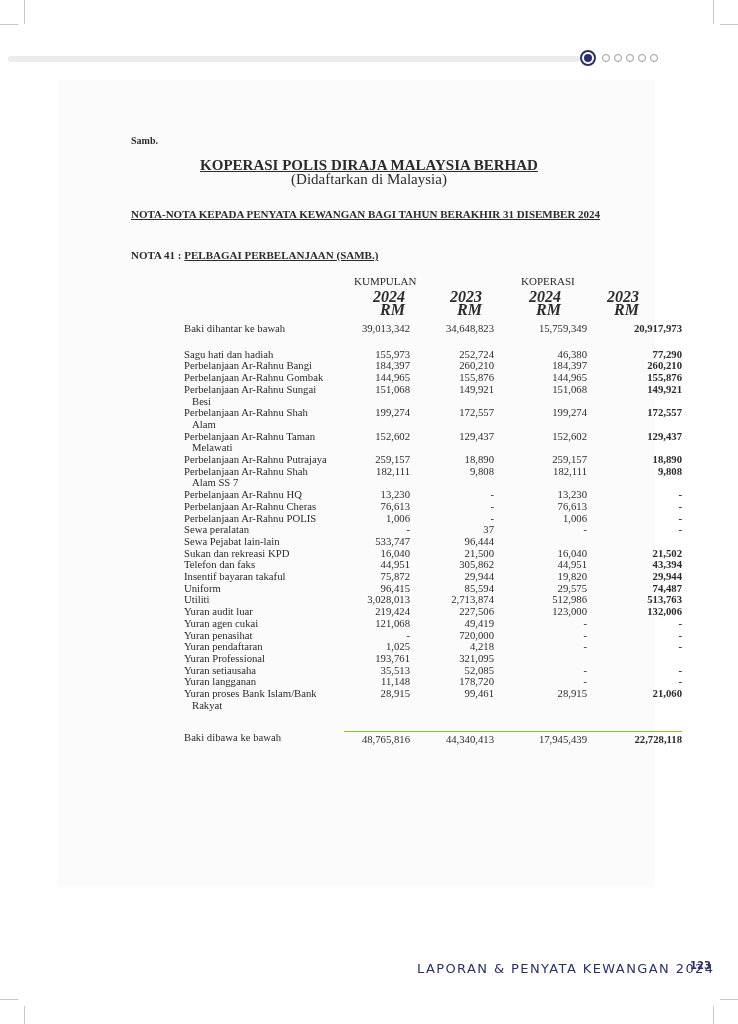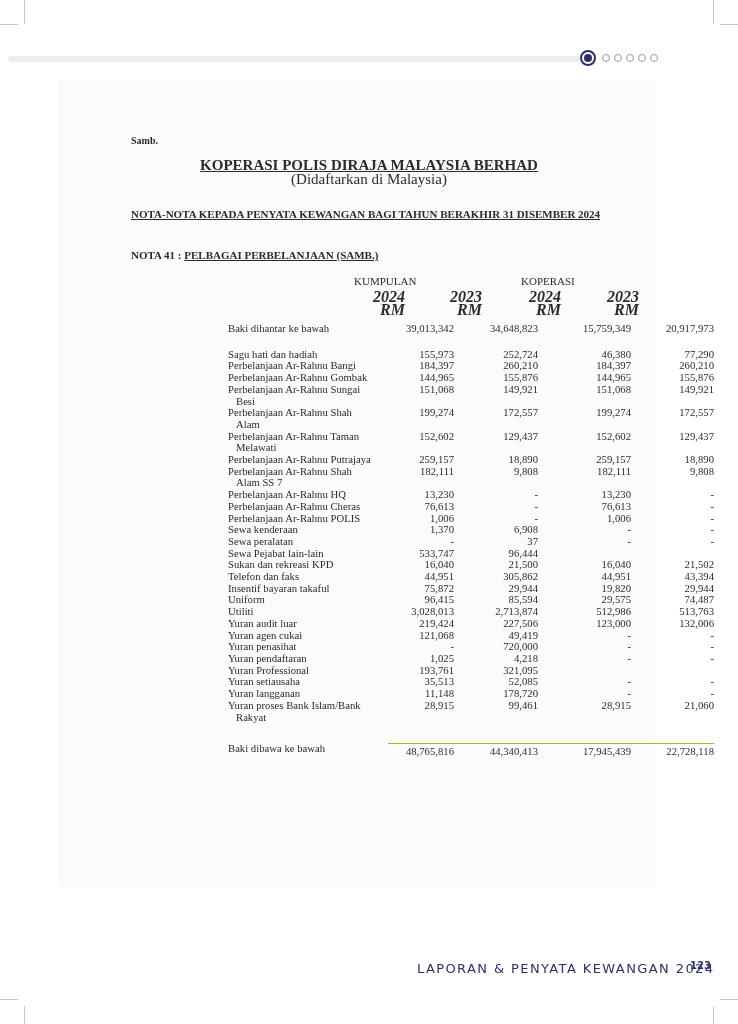--- a/index.html
+++ b/index.html
@@ -27,29 +27,29 @@
   .org { position: absolute; left: 0; width: 738px; text-align: center; top: 157px; font-size: 15px; font-weight: bold; }
   .org span { text-decoration: underline; }
   .reg { position: absolute; left: 0; width: 738px; text-align: center; top: 171px; font-size: 15px; }
   .nota-title { position: absolute; left: 131px; top: 208px; font-size: 11px; font-weight: bold; text-decoration: underline; }
   .nota41 { position: absolute; left: 131px; top: 249px; font-size: 11px; font-weight: bold; }
   .nota41 .u { text-decoration: underline; }
   .grp { position: absolute; top: 275px; font-size: 11px; font-weight: normal; text-align: left; }
   .hdr { position: absolute; font-size: 16px; font-weight: bold; text-align: right; width: 60px; font-style: italic; }
   table.fin {
     position: absolute; left: 184px; top: 323px; border-collapse: collapse;
-    font-size: 10.7px; line-height: 11.7px; margin-left: 44px;
+    font-size: 10.7px; line-height: 11.7px;
   }
   table.fin td { padding: 0; vertical-align: top; }
   table.fin td.lbl { width: 160px; }
   table.fin td.lbl .cont { padding-left: 8px; display: block; }
   table.fin td.num { width: 80px; text-align: right; white-space: nowrap; }
   table.fin td.num.c1 { width: 62px; }
   table.fin td.num.c3 { width: 81px; }
-  table.fin td.num.c4 { width: 79px; }
+  table.fin td.num.c4 { width: 79px; font-weight: bold; }
   tr.gap td { height: 14px; }
   tr.total td.num { border-top: 1px solid #84cc16; padding-top: 2px; }
   .footer { position: absolute; left: 417px; top: 961px; font-family: "DejaVu Sans", sans-serif; font-size: 13px; letter-spacing: 1.4px; color: #2d2f6b; }
   .pageno { position: absolute; left: 690px; top: 960px; font-family: "DejaVu Sans", sans-serif; font-size: 10px; font-weight: bold; color: #2d2f6b; }
 </style>
 </head>
 <body>
 
 <div class="crop" style="left:24px;top:0;width:1px;height:24px;"></div>
 <div class="crop" style="left:0;top:24px;width:18px;height:1px;"></div>
@@ -173,27 +173,20 @@
         <td class="num c4">-</td>
       </tr>
       <tr>
         <td class="lbl"><span>Perbelanjaan Ar-Rahnu POLIS</span></td>
         <td class="num c1">1,006</td>
         <td class="num c2">-</td>
         <td class="num c3">1,006</td>
         <td class="num c4">-</td>
       </tr>
       <tr>
-        <td class="lbl"><span>Sewa kenderaan</span></td>
-        <td class="num c1">1,370</td>
-        <td class="num c2">6,908</td>
-        <td class="num c3">-</td>
-        <td class="num c4">-</td>
-      </tr>
-      <tr>
         <td class="lbl"><span>Sewa peralatan</span></td>
         <td class="num c1">-</td>
         <td class="num c2">37</td>
         <td class="num c3">-</td>
         <td class="num c4">-</td>
       </tr>
       <tr>
         <td class="lbl"><span>Sewa Pejabat lain-lain</span></td>
         <td class="num c1">533,747</td>
         <td class="num c2">96,444</td>
@@ -292,19 +285,19 @@
         <td class="num c4">21,060</td>
       </tr>
       <tr class="gap">
         <td style="height: 20px;"></td>
       </tr>
       <tr class="total">
         <td class="lbl"><span>Baki dibawa ke bawah</span></td>
         <td class="num c1" style="padding-left: 4px;">48,765,816</td>
         <td class="num c2" style="padding-left: 4px;">44,340,413</td>
         <td class="num c3" style="padding-left: 12px;">17,945,439</td>
-        <td class="num c4" style="padding-left: 4px;">22,728,118</td>
+        <td class="num c4" style="padding-left: 16px;">22,728,118</td>
       </tr>
     </tbody>
 </table>
 
 <div class="footer">LAPORAN &amp; PENYATA KEWANGAN 2024</div>
 <div class="pageno">123</div>
 
 </body></html>

